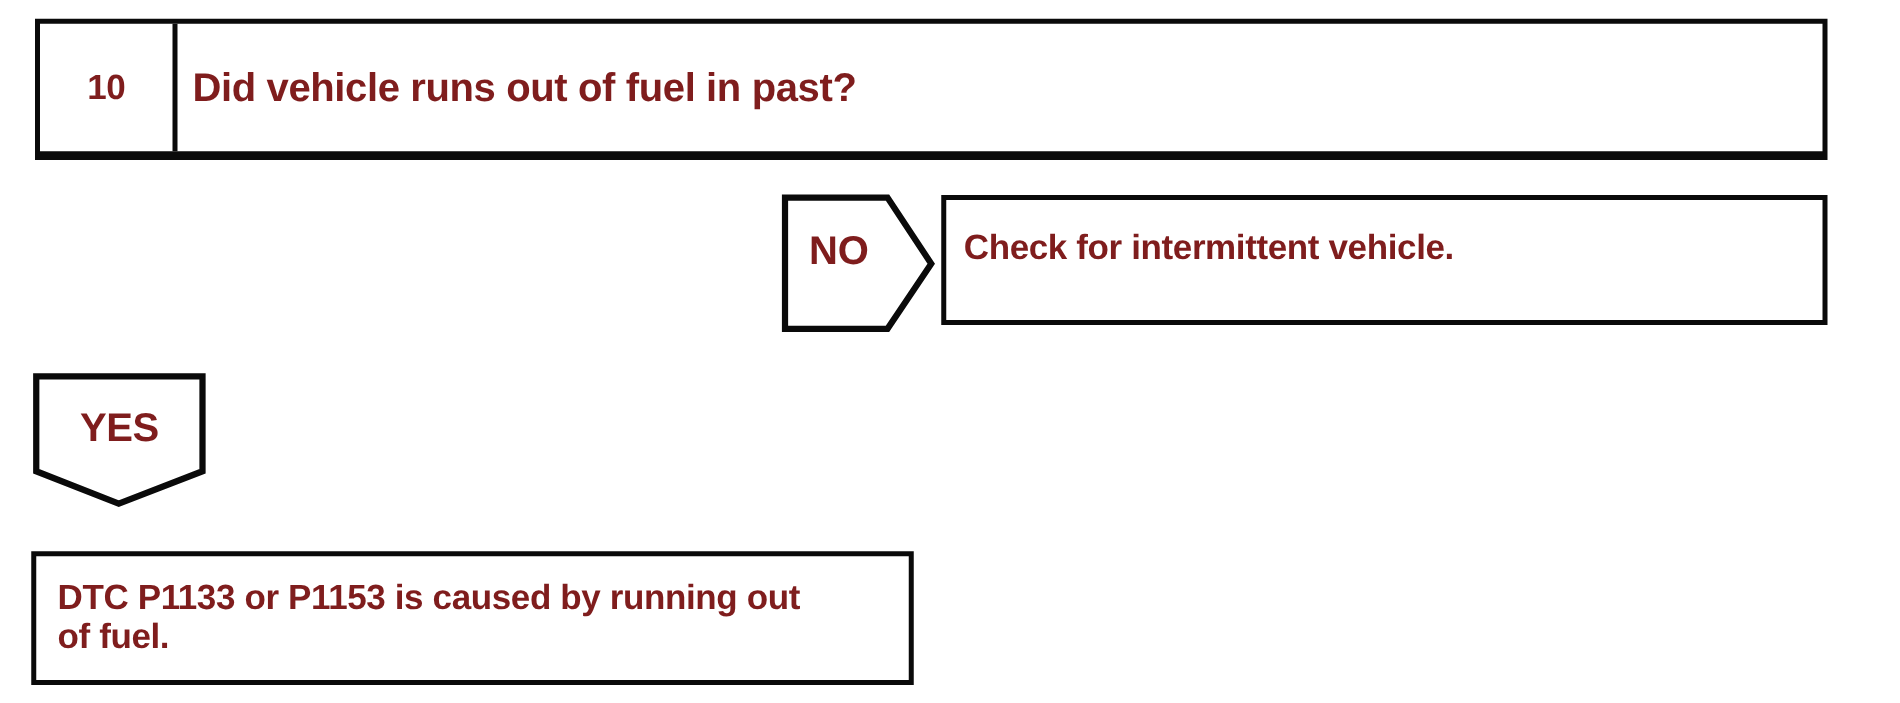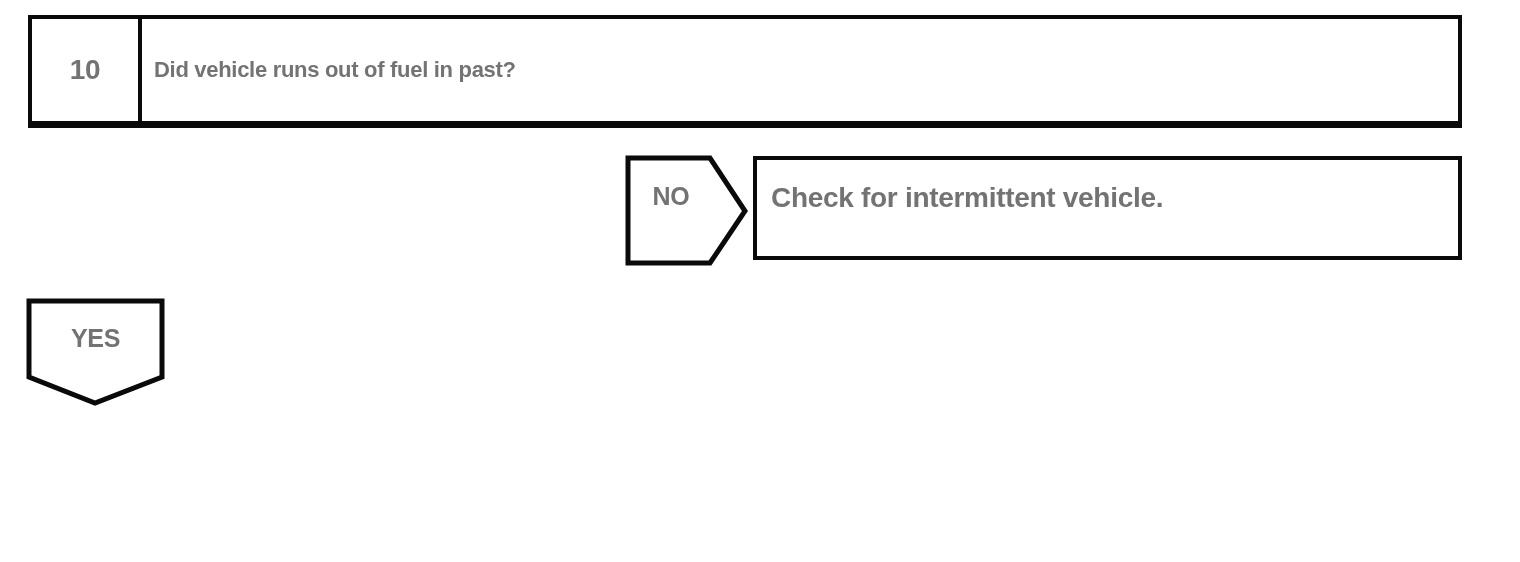--- a/index.html
+++ b/index.html
@@ -8,21 +8,21 @@
     background: #ffffff;
   }
   .canvas {
     position: relative;
     width: 1520px;
     height: 562px;
     background: #ffffff;
     overflow: hidden;
     font-family: "Liberation Sans", sans-serif;
     font-weight: bold;
-    color: #737373;
+    color: #7f1d1d;
     letter-spacing: -0.3px;
   }
 
   
   .step-box {
     position: absolute;
     left: 28px;
     top: 15px;
     width: 1434px;
     height: 113px;
@@ -39,33 +39,33 @@
     display: flex;
     align-items: center;
     justify-content: center;
     font-size: 28px;
   }
   .step-question {
     flex: 1;
     display: flex;
     align-items: center;
     padding-left: 12px;
-    font-size: 22px;
+    font-size: 32px;
   }
 
   
   .tag {
     position: absolute;
   }
   .tag svg {
     display: block;
   }
   .tag .tag-label {
     position: absolute;
-    font-size: 25px;
+    font-size: 32px;
     text-align: center;
     line-height: 1;
   }
   .no-tag {
     left: 625px;
     top: 155px;
     width: 124px;
     height: 111px;
   }
   .no-tag .tag-label {
@@ -138,14 +138,18 @@
     <div>Check for intermittent vehicle.</div>
   </div>
 
   <div class="tag yes-tag">
     <svg width="139" height="108" viewBox="0 0 139 108">
       <polygon points="3,3 136,3 136,79 69,105 3,79" stroke="#0a0a0a"></polygon>
     </svg>
     <span class="tag-label">YES</span>
   </div>
 
+  <div class="result-box yes-result">
+    <div>DTC P1133 or P1153 is caused by running out</div>
+    <div>of fuel.</div>
+  </div>
 
 </div>
 
 </body></html>

